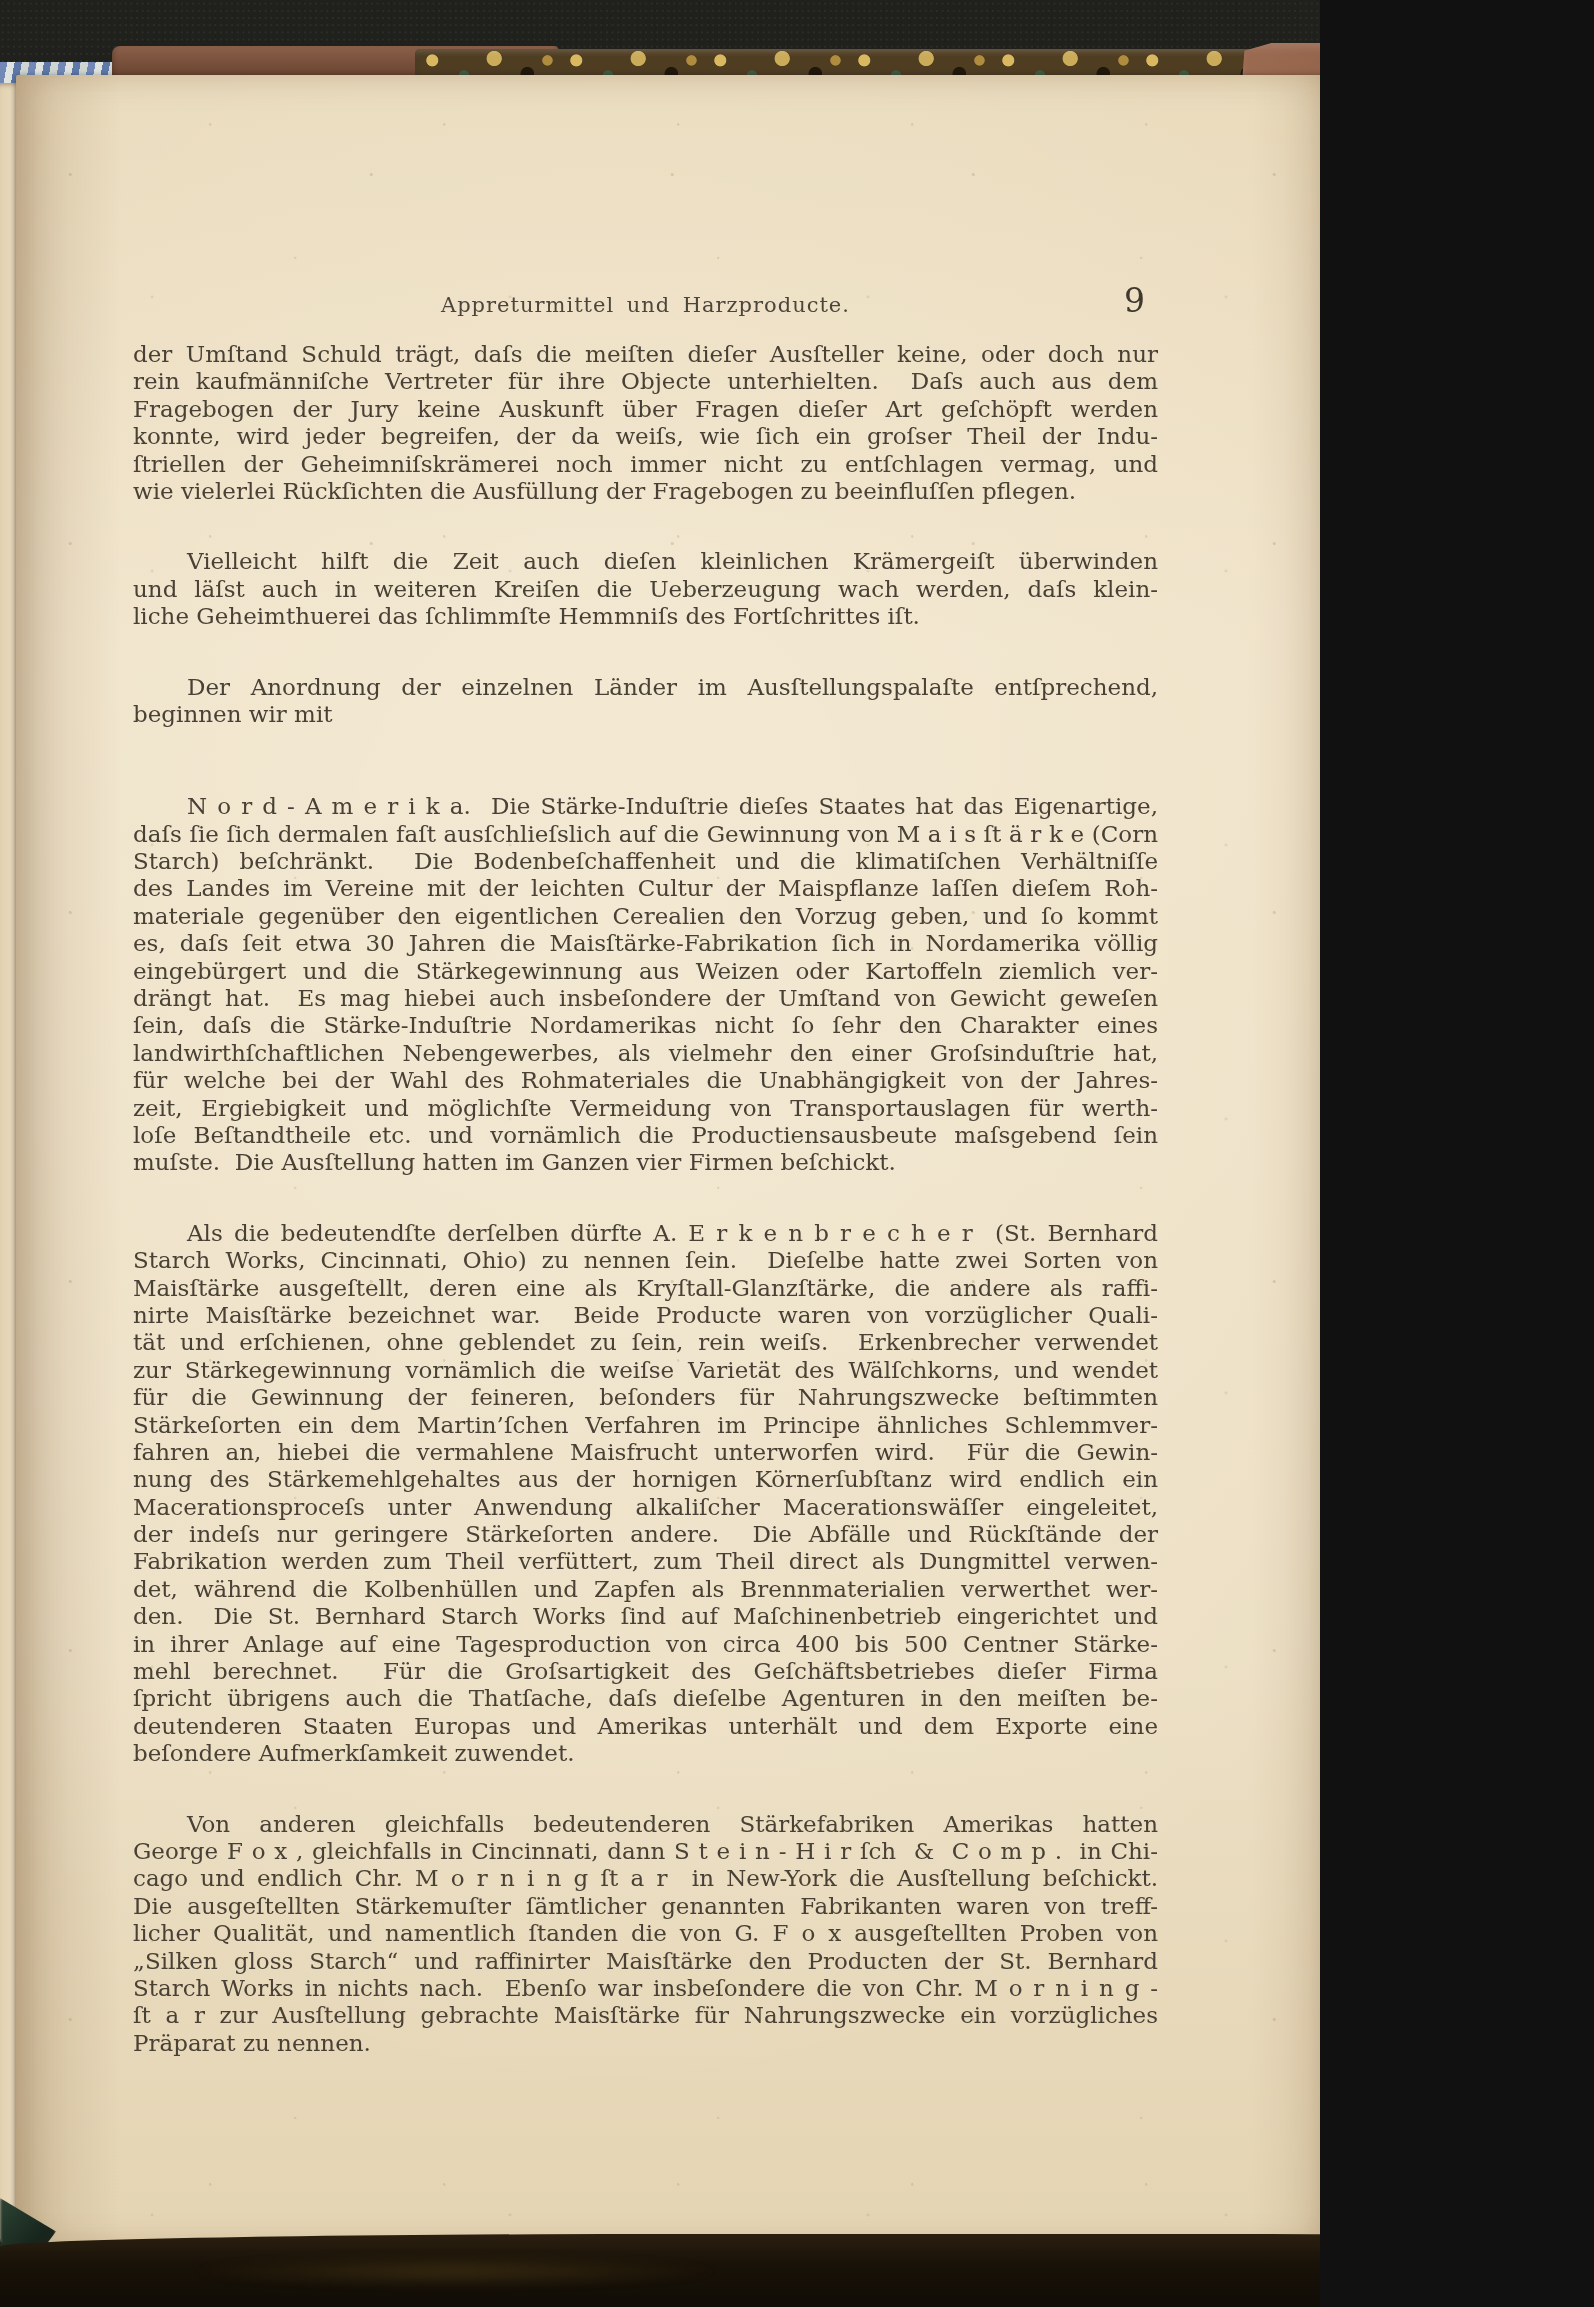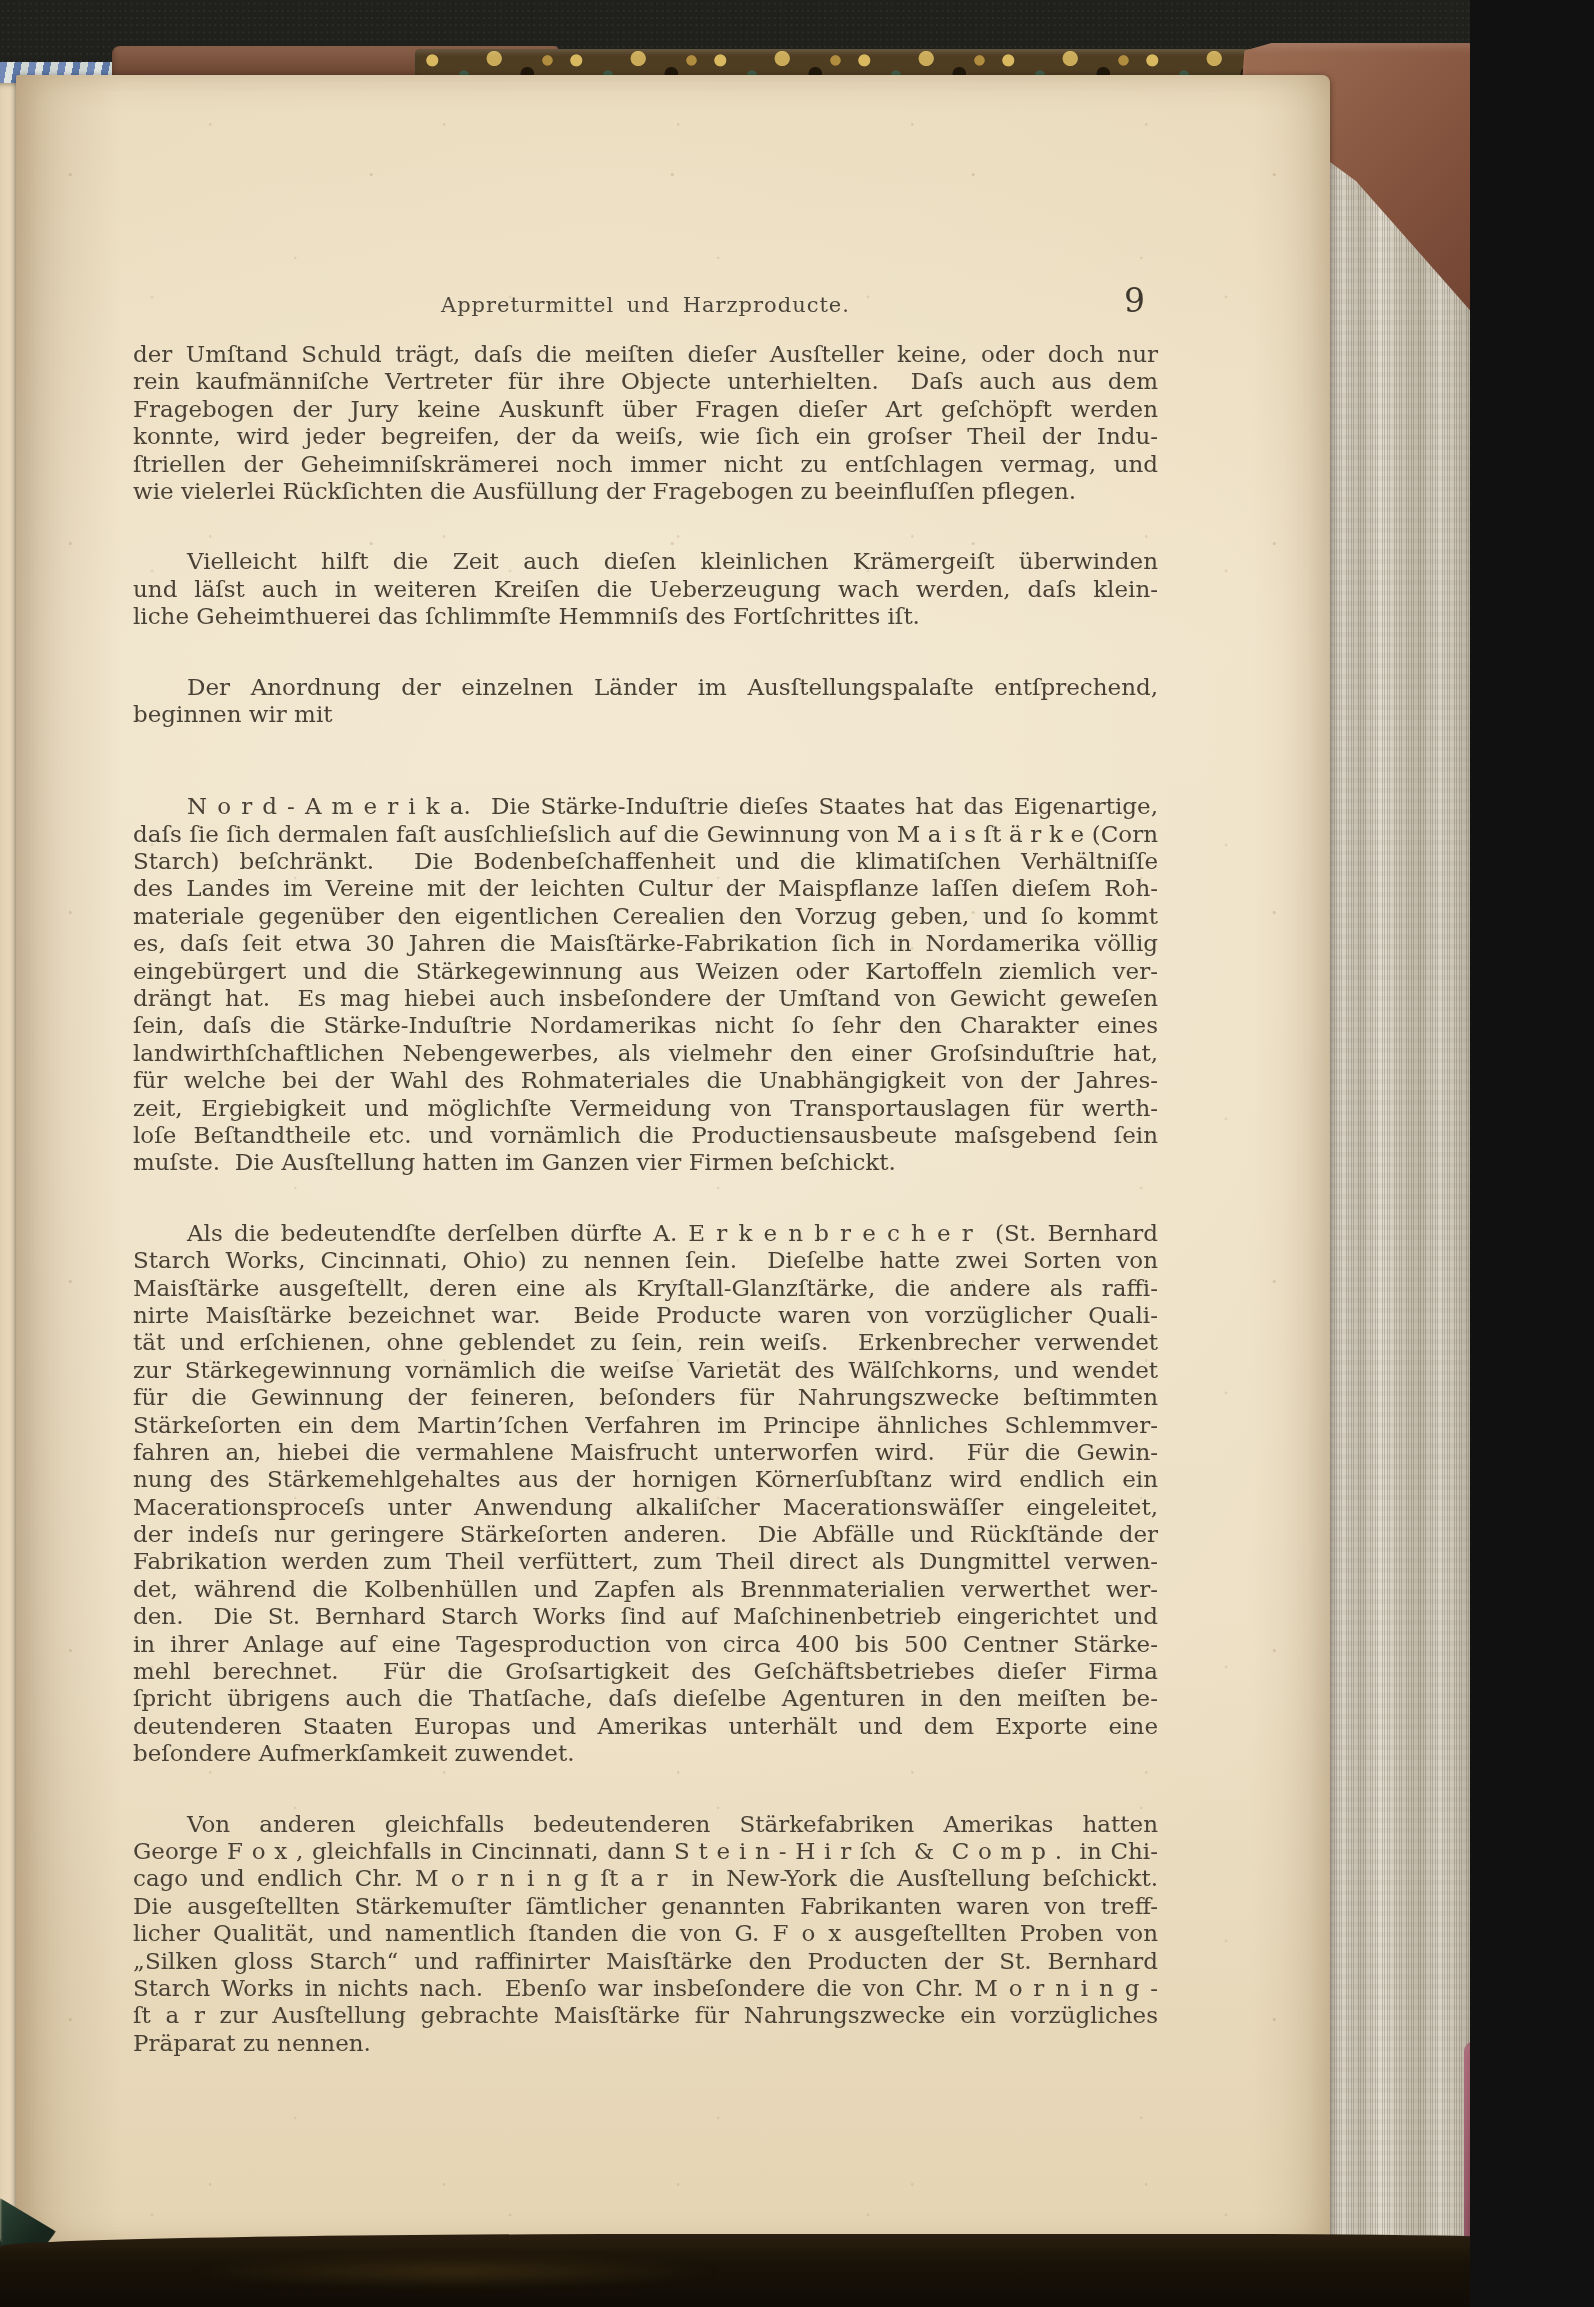--- a/index.html
+++ b/index.html
@@ -1,16 +1,16 @@
 <!DOCTYPE html>
 <html style="font-size:12.8px"><head>
 <meta charset="utf-8">
 <style>
   html,body{margin:0;padding:0;background:#111;}
-  .scene{position:relative;width:1470px;height:2307px;overflow:hidden;
+  .scene{position:relative;width:1320px;height:2307px;overflow:hidden;
     background-color:#20211c;
     background-image:radial-gradient(rgba(210,215,205,.07) 0.8px, transparent 1.1px),
                      radial-gradient(rgba(0,0,0,.25) 0.8px, transparent 1px);
     background-size:5.6px 7.2px, 8.8px 6.4px;
     font-family:"DejaVu Serif","Liberation Serif",serif;}
 
   
   .headband{position:absolute;left:0;top:62px;width:137px;height:32px;border-radius:0 11px 11px 0;
     background:repeating-linear-gradient(100deg,#7289b8 0 7.2px,#dfe3df 7.2px 14.4px,#5e79a8 14.4px 21.5px,#cfd6d2 21.5px 29px);
     box-shadow:0 3.2px 4.8px rgba(0,0,0,.5);}
@@ -162,21 +162,21 @@
           <div class="line">Starch Works, Cincinnati, Ohio) zu nennen ſein.  Dieſelbe hatte zwei Sorten von</div>
           <div class="line">Maisſtärke ausgeſtellt, deren eine als Kryſtall-Glanzſtärke, die andere als raffi-</div>
           <div class="line">nirte Maisſtärke bezeichnet war.  Beide Producte waren von vorzüglicher Quali-</div>
           <div class="line">tät und erſchienen, ohne geblendet zu ſein, rein weiſs.  Erkenbrecher verwendet</div>
           <div class="line">zur Stärkegewinnung vornämlich die weiſse Varietät des Wälſchkorns, und wendet</div>
           <div class="line">für die Gewinnung der feineren, beſonders für Nahrungszwecke beſtimmten</div>
           <div class="line">Stärkeſorten ein dem Martin’ſchen Verfahren im Principe ähnliches Schlemmver-</div>
           <div class="line">fahren an, hiebei die vermahlene Maisfrucht unterworfen wird.  Für die Gewin-</div>
           <div class="line">nung des Stärkemehlgehaltes aus der hornigen Körnerſubſtanz wird endlich ein</div>
           <div class="line">Macerationsproceſs unter Anwendung alkaliſcher Macerationswäſſer eingeleitet,</div>
-          <div class="line">der indeſs nur geringere Stärkeſorten anderen.  Die Abfälle und Rückſtände der</div>
+          <div class="line">der indeſs nur geringere Stärkeſorten andere.  Die Abfälle und Rückſtände der</div>
           <div class="line">Fabrikation werden zum Theil verfüttert, zum Theil direct als Dungmittel verwen-</div>
           <div class="line">det, während die Kolbenhüllen und Zapfen als Brennmaterialien verwerthet wer-</div>
           <div class="line">den.  Die St. Bernhard Starch Works ſind auf Maſchinenbetrieb eingerichtet und</div>
           <div class="line">in ihrer Anlage auf eine Tagesproduction von circa 400 bis 500 Centner Stärke-</div>
           <div class="line">mehl berechnet.  Für die Groſsartigkeit des Geſchäftsbetriebes dieſer Firma</div>
           <div class="line">ſpricht übrigens auch die Thatſache, daſs dieſelbe Agenturen in den meiſten be-</div>
           <div class="line">deutenderen Staaten Europas und Amerikas unterhält und dem Exporte eine</div>
           <div class="line last">beſondere Aufmerkſamkeit zuwendet.</div>
         </div>
         <div class="para indent">

